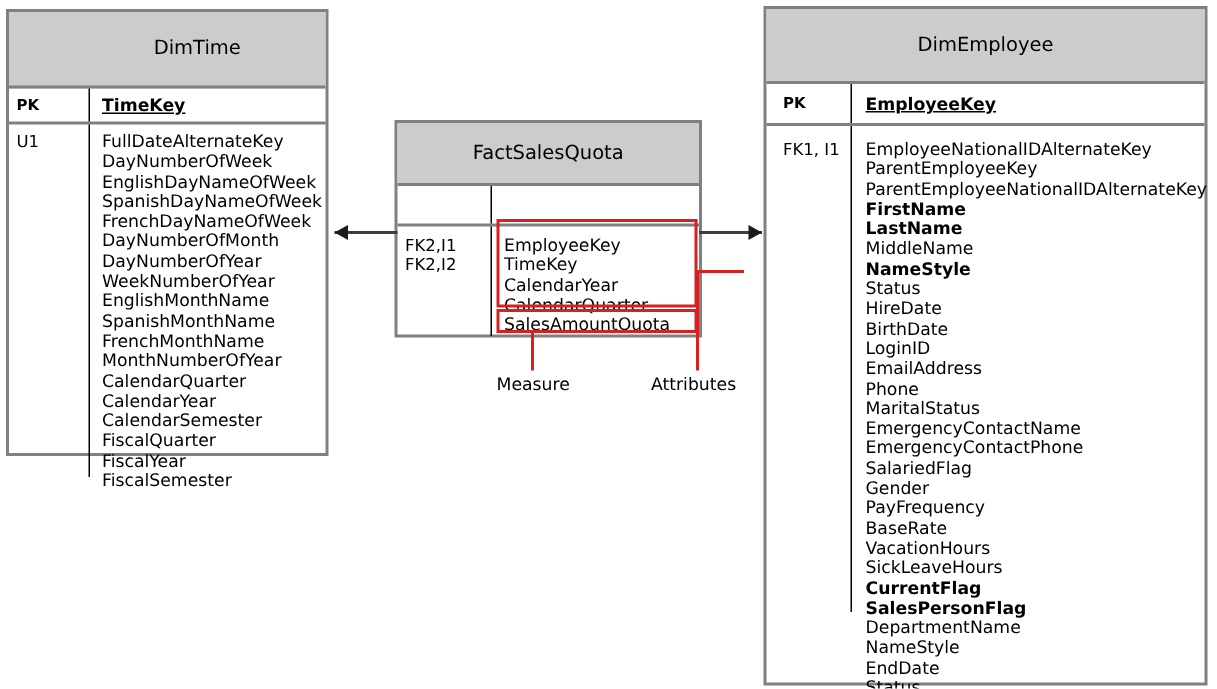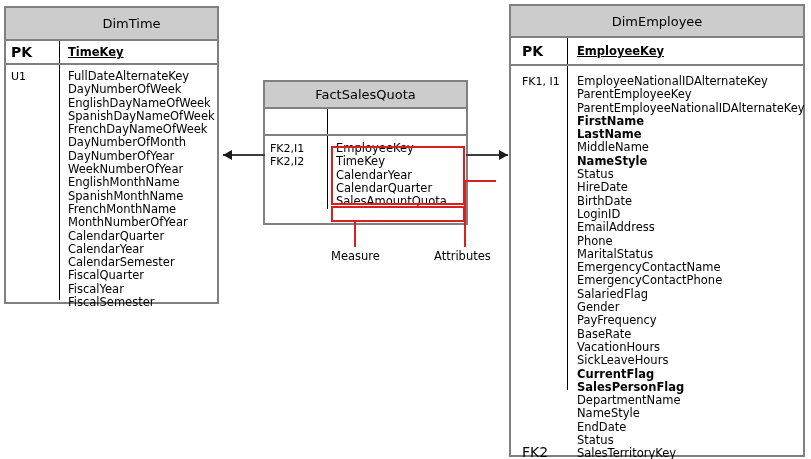--- a/index.html
+++ b/index.html
@@ -66,21 +66,21 @@
     position: relative;
   }
   .kname {
     font-size: 11.5px;
     font-weight: bold;
     text-decoration: underline;
     color: #000;
     white-space: nowrap;
   }
   .ktag {
-    font-size: 14px;
+    font-size: 10px;
     font-weight: bold;
     color: #000;
     white-space: nowrap;
   }
   .attr-list {
     list-style: none;
     margin: 0;
     padding: 0;
   }
   .attr-list li {
@@ -134,21 +134,21 @@
     color: #000000;
     white-space: nowrap;
   }
 </style>
 </head>
 <body>
 
 <div id="canvas">
 
   <div class="entity" style="left:4px; top:6px; width:215px; height:298px;">
-    <div class="entity-title" style="height:33px;padding-left:40px;">DimTime</div>
+    <div class="entity-title" style="height:51px;padding-left:40px;">DimTime</div>
     <div class="entity-key-row" style="height:24px;">
       <div class="col-left" style="width:54px; display:flex; align-items:center;">
         <span class="ktag" style="margin-left:5px;">PK</span>
       </div>
       <div class="col-right" style="display:flex; align-items:center;">
         <span class="kname" style="margin-left:8px;">TimeKey</span>
       </div>
     </div>
     <div class="entity-body" style="height:235px;">
       <div class="col-left" style="width:54px;">
@@ -175,21 +175,21 @@
             <li>CalendarSemester</li>
             <li>FiscalQuarter</li>
             <li>FiscalYear</li>
             <li>FiscalSemester</li>
           </ul>
       </div>
     </div>
   </div>
 
   <div class="entity" style="left:263px; top:80px; width:205px; height:145px;">
-    <div class="entity-title" style="height:27px;">FactSalesQuota</div>
+    <div class="entity-title" style="height:42px;">FactSalesQuota</div>
     <div class="entity-key-row" style="height:27px;">
       <div class="col-left" style="width:63px; display:flex; align-items:center;">
         <span class="ktag" style="margin-left:5px;"></span>
       </div>
       <div class="col-right" style="display:flex; align-items:center;">
         <span class="kname" style="margin-left:8px;"></span>
       </div>
     </div>
     <div class="entity-body" style="height:73px;">
       <div class="col-left" style="width:63px;">
@@ -204,21 +204,21 @@
             <li>TimeKey</li>
             <li>CalendarYear</li>
             <li>CalendarQuarter</li>
             <li>SalesAmountQuota</li>
           </ul>
       </div>
     </div>
   </div>
 
   <div class="entity" style="left:509px; top:4px; width:296px; height:453px;">
-    <div class="entity-title" style="height:32px;">DimEmployee</div>
+    <div class="entity-title" style="height:50px;">DimEmployee</div>
     <div class="entity-key-row" style="height:28px;">
       <div class="col-left" style="width:57px; display:flex; align-items:center;">
         <span class="ktag" style="margin-left:11px;">PK</span>
       </div>
       <div class="col-right" style="display:flex; align-items:center;">
         <span class="kname" style="margin-left:9px;">EmployeeKey</span>
       </div>
     </div>
     <div class="entity-body" style="height:324px;border-radius:31px;">
       <div class="col-left" style="width:57px;">

